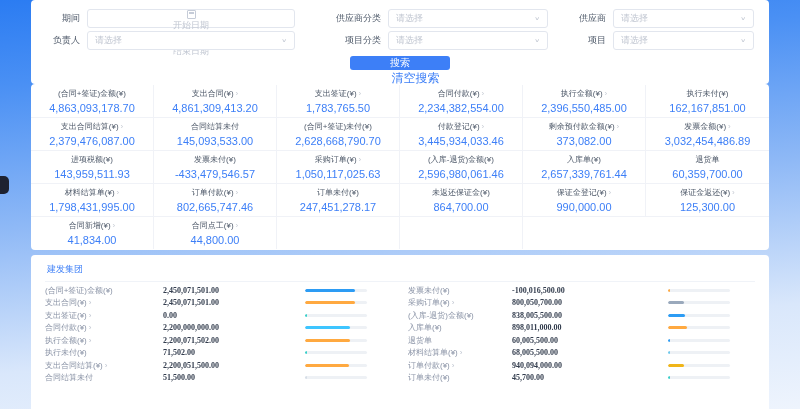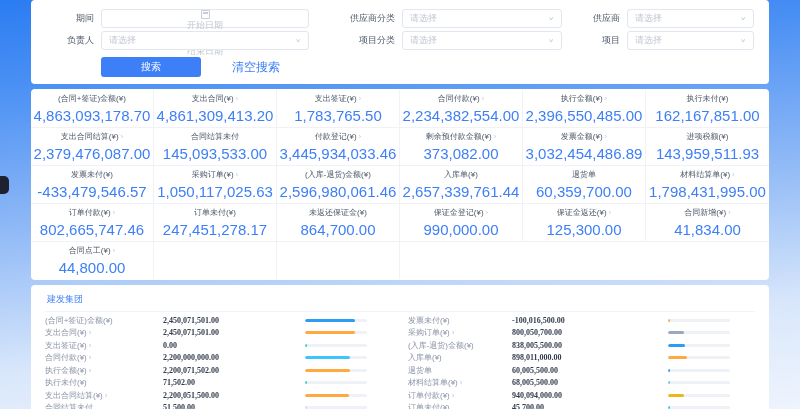--- a/index.html
+++ b/index.html
@@ -14,47 +14,47 @@
   .title-wrap{display:flex;align-items:center;gap:5px;}
   .page-title{font-size:13px;font-weight:bold;color:#15336d;letter-spacing:.5px;}
   .help{width:12px;height:12px;border-radius:50%;background:#f4f8ff;color:#3a7af0;font-size:8px;font-weight:bold;
         display:flex;align-items:center;justify-content:center;cursor:pointer;}
   .header-actions{display:flex;gap:8px;}
   .hbtn{display:flex;align-items:center;gap:4px;background:#ffffff;border:none;border-radius:3px;height:21px;
         padding:0 11px;font-size:10px;color:#2c3e5d;font-family:inherit;cursor:pointer;}
   .hicon{font-size:9px;color:#2c3e5d;}
   .card{background:#fff;border-radius:4px;margin:0 31px;}
   
-  .filter-card{padding:7px 15px 6px 29px;margin-bottom:5px;}
+  .filter-card{padding:7px 15px 6px 15px;}
   .f-row{display:flex;align-items:center;height:22px;}
   .f-label{font-size:9px;color:#4e5969;text-align:right;flex:none;}
   .l1{width:34px;margin-right:7px;}
   .l2{width:72px;margin-right:7px;margin-left:14px;}
   .l3{width:44px;margin-right:7px;margin-left:14px;}
   .field{display:flex;align-items:center;border:1px solid #e2e6ee;border-radius:3px;height:19px;padding:0 7px;
          font-size:9px;color:#c0c6d1;background:#fff;cursor:pointer;}
   .f1{width:208px;} .f2{width:160px;} .f3{flex:1;}
   .ph{color:#c0c6d1;}
   .date-field{justify-content:space-between;flex-direction:column;}
   .cal{width:9px;height:9px;border:1px solid #c6ccd8;border-radius:1px;position:relative;flex:none;}
   .cal::before{content:'';position:absolute;top:1.5px;left:1px;right:1px;height:2px;background:#c6ccd8;}
   .to-label{color:#5c6676;}
   .caret{color:#c0c6d1;font-size:8px;transform:scaleY(.62);margin-left:auto;}
-  .btn-row{margin-top:5px;height:22px;}
+  .btn-row{margin-top:5px;height:22px;flex-direction:column;}
   .search-btn{width:100px;height:20px;background:#3d7ff7;color:#fff;border:none;border-radius:3px;
               font-size:10px;font-family:inherit;cursor:pointer;}
   .clear-link{margin-left:31px;font-size:12px;color:#3d7ff7;cursor:pointer;}
   
   .metrics-card{display:grid;grid-template-columns:repeat(6,1fr);margin-bottom:5px;padding:1px 0;}
   .metric-cell{padding:4px 2px 3px 2px;text-align:center;border-right:1px solid #f0f2f7;border-bottom:1px solid #f0f2f7;min-height:25px;}
   .metric-cell:nth-child(6n){border-right:none;}
   .metric-cell:nth-child(n+25){border-bottom:none;}
   .m-label{font-size:8px;color:#4e5969;line-height:10px;white-space:nowrap;overflow:hidden;}
   .m-chev{color:#c5cad3;margin-left:2px;font-size:8px;}
-  .m-value{font-size:15px;color:#3d7ff7;margin-top:3px;white-space:nowrap;}
+  .m-value{font-size:11px;color:#3d7ff7;margin-top:3px;white-space:nowrap;}
   
   .accounts-card{padding:5px 14px 0 14px;height:200px;}
   .acct-header{font-size:9px;color:#3d7ff7;padding:3px 2px 5px 2px;border-bottom:1px solid #f0f3f8;cursor:pointer;}
   .acct-cols{display:flex;padding-top:2px;}
   .acct-col{flex:1;}
   .acct-col.right{padding-left:16px;}
   .acct-row{display:flex;align-items:center;height:12.5px;}
   .a-label{width:118px;flex:none;font-size:8px;color:#8a93a6;white-space:nowrap;overflow:hidden;}
   .acct-col.right .a-label{width:104px;}
   .a-chev{color:#bcc3cf;margin-left:2px;}
@@ -142,20 +142,24 @@
       </div>
       <div class="metric-cell">
         <div class="m-label">支出合同结算(¥)<span class="m-chev">›</span></div>
         <div class="m-value">2,379,476,087.00</div>
       </div>
       <div class="metric-cell">
         <div class="m-label">合同结算未付</div>
         <div class="m-value">145,093,533.00</div>
       </div>
       <div class="metric-cell">
+        <div class="m-label">(合同+签证)未付(¥)</div>
+        <div class="m-value">2,628,668,790.70</div>
+      </div>
+      <div class="metric-cell">
         <div class="m-label">付款登记(¥)<span class="m-chev">›</span></div>
         <div class="m-value">3,445,934,033.46</div>
       </div>
       <div class="metric-cell">
         <div class="m-label">剩余预付款金额(¥)<span class="m-chev">›</span></div>
         <div class="m-value">373,082.00</div>
       </div>
       <div class="metric-cell">
         <div class="m-label">发票金额(¥)<span class="m-chev">›</span></div>
         <div class="m-value">3,032,454,486.89</div>

